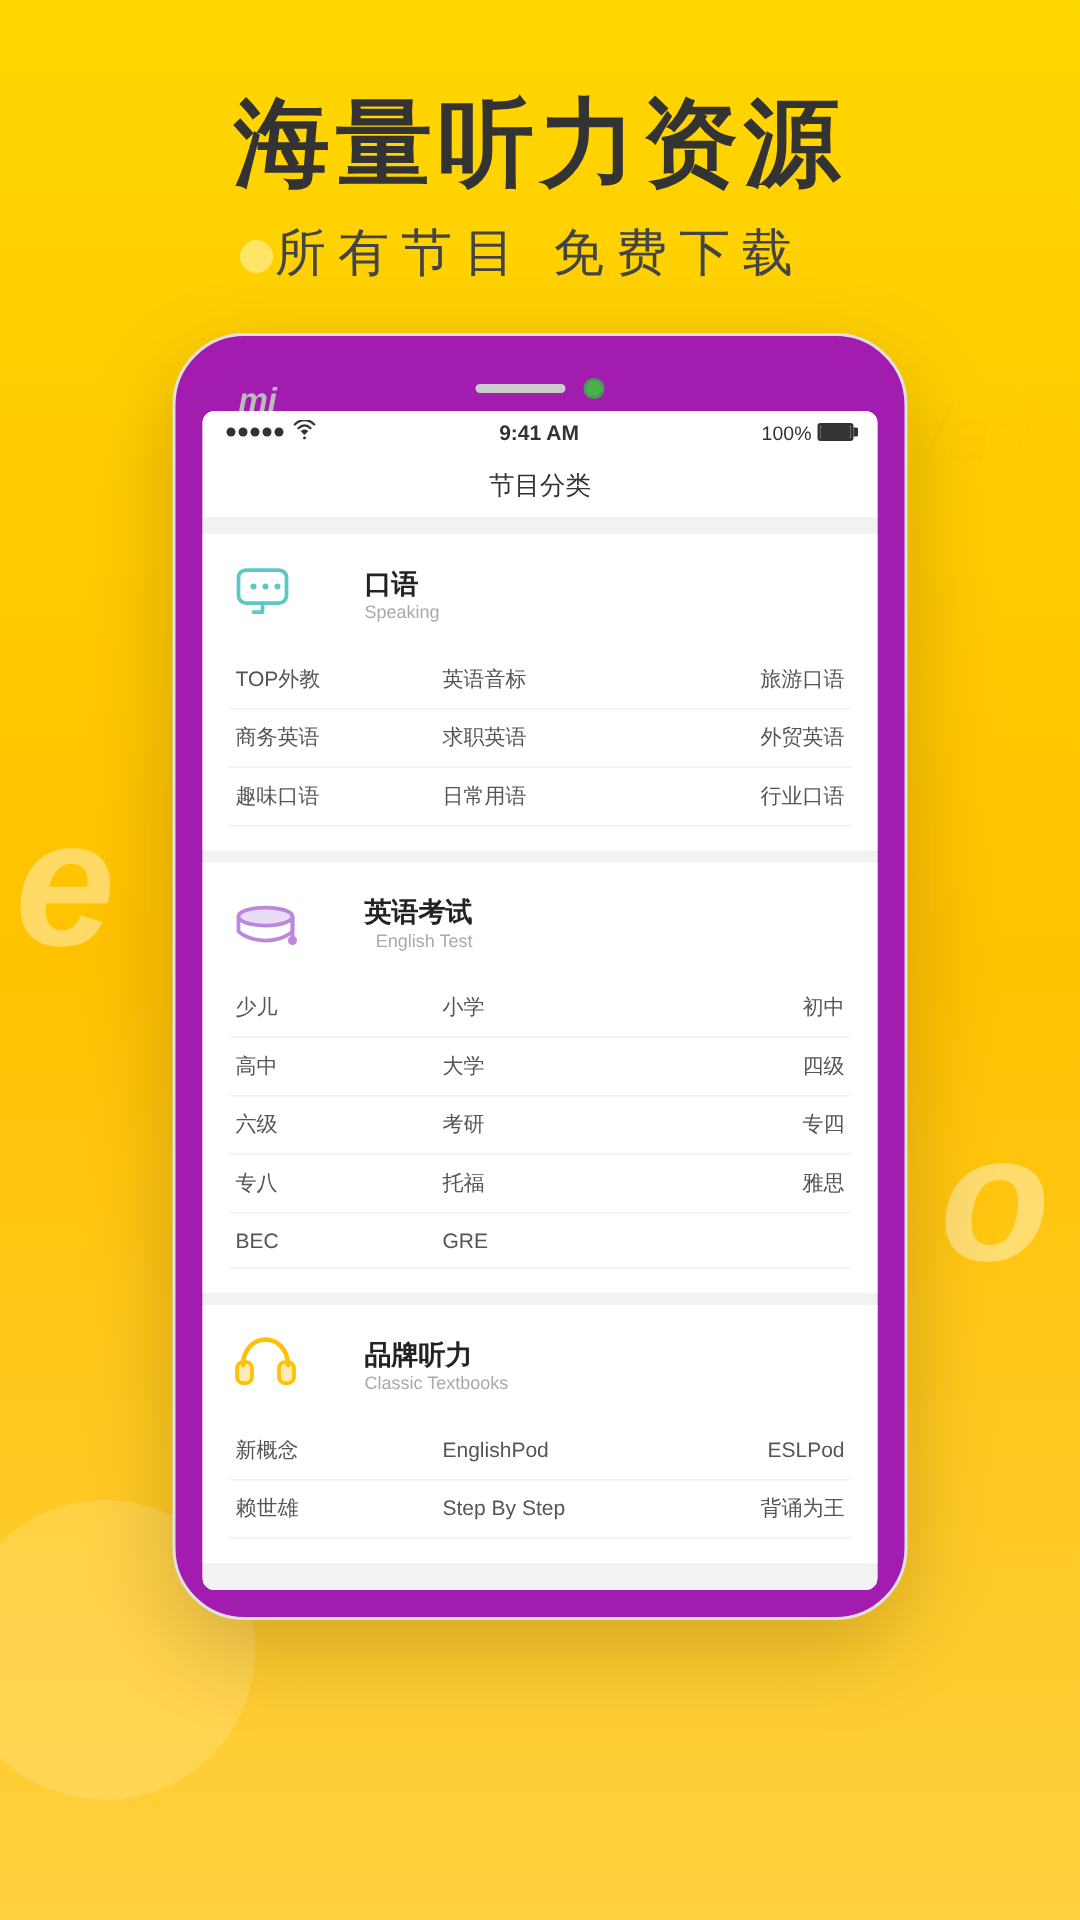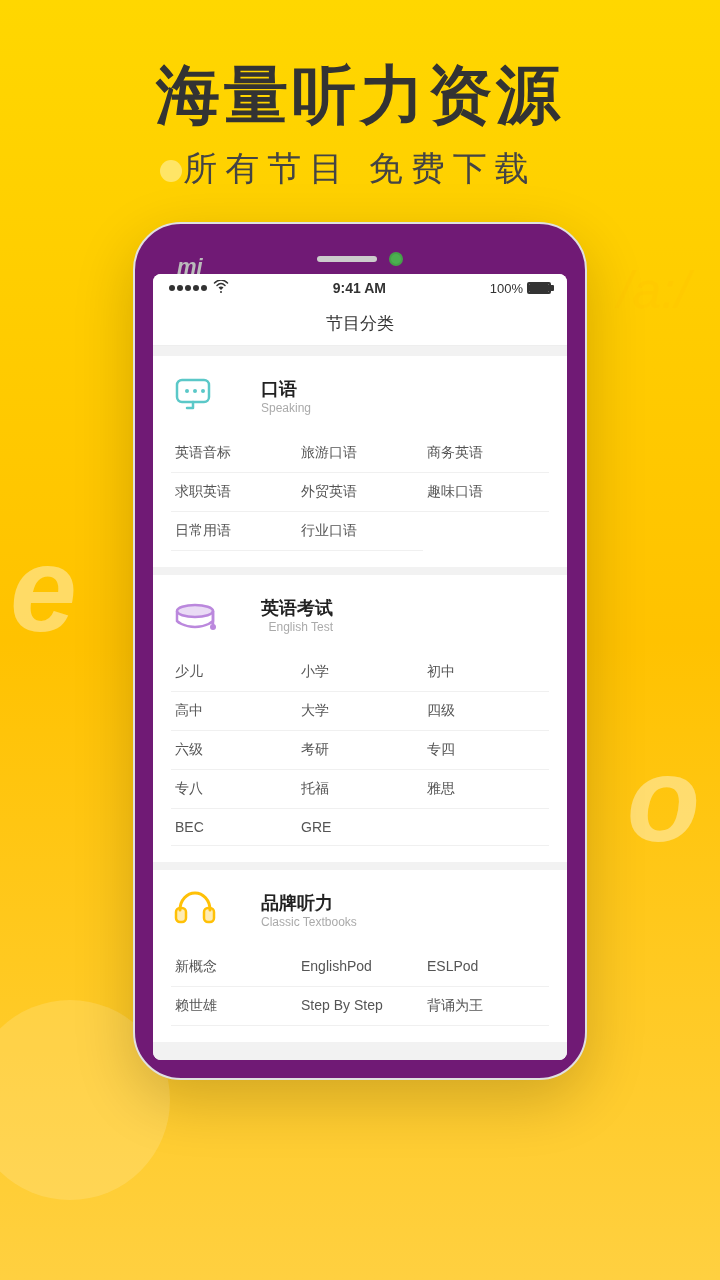--- a/index.html
+++ b/index.html
@@ -91,22 +91,22 @@
 
     
     .phone-wrapper {
       position: relative;
       z-index: 10;
       display: flex;
       justify-content: center;
       margin-top: 30px;
     }
     .phone {
-      width: 454px;
-      background: #701a75;
+      width: 490px;
+      background: #a21caf;
       border-radius: 48px;
       padding: 18px;
       box-shadow: 0 20px 60px rgba(0,0,0,0.18);
       border: 2px solid #e0e0e0;
       position: relative;
     }
     .phone-top {
       display: flex;
       align-items: center;
       justify-content: center;
@@ -264,21 +264,21 @@
       font-size: 14px;
       color: #555;
       padding: 10px 4px;
       border-bottom: 1px solid #f0f0f0;
       cursor: pointer;
     }
     .tag-item:nth-child(3n+2) {
       text-align: left;
     }
     .tag-item:nth-child(3n+3) {
-      text-align: left;
+      text-align: right;
     }
   </style>
 </head>
 <body>
 
 <div class="bg-wrapper">
   <span class="bg-letter-e">e</span>
   <span class="bg-letter-o">o</span>
   <span class="bg-phonetic">/a:/</span>
   <div class="bg-dot-yellow"></div>
@@ -343,20 +343,21 @@
                 <circle cx="30" cy="15" r="2" fill="#5BC8C8"></circle>
                 <path d="M20 26 L20 32 L14 32" stroke="#5BC8C8" stroke-width="2.5" fill="none" stroke-linecap="round" stroke-linejoin="round"></path>
               </svg>
             </div>
             <div class="category-text-group">
               <div class="category-name">口语</div>
               <div class="category-sub">Speaking</div>
             </div>
           </div>
           <div class="tags-grid">
+            <div class="tag-item">TOP外教</div>
             <div class="tag-item">英语音标</div>
             <div class="tag-item">旅游口语</div>
             <div class="tag-item">商务英语</div>
             <div class="tag-item">求职英语</div>
             <div class="tag-item">外贸英语</div>
             <div class="tag-item">趣味口语</div>
             <div class="tag-item">日常用语</div>
             <div class="tag-item">行业口语</div>
           </div>
         </div>

